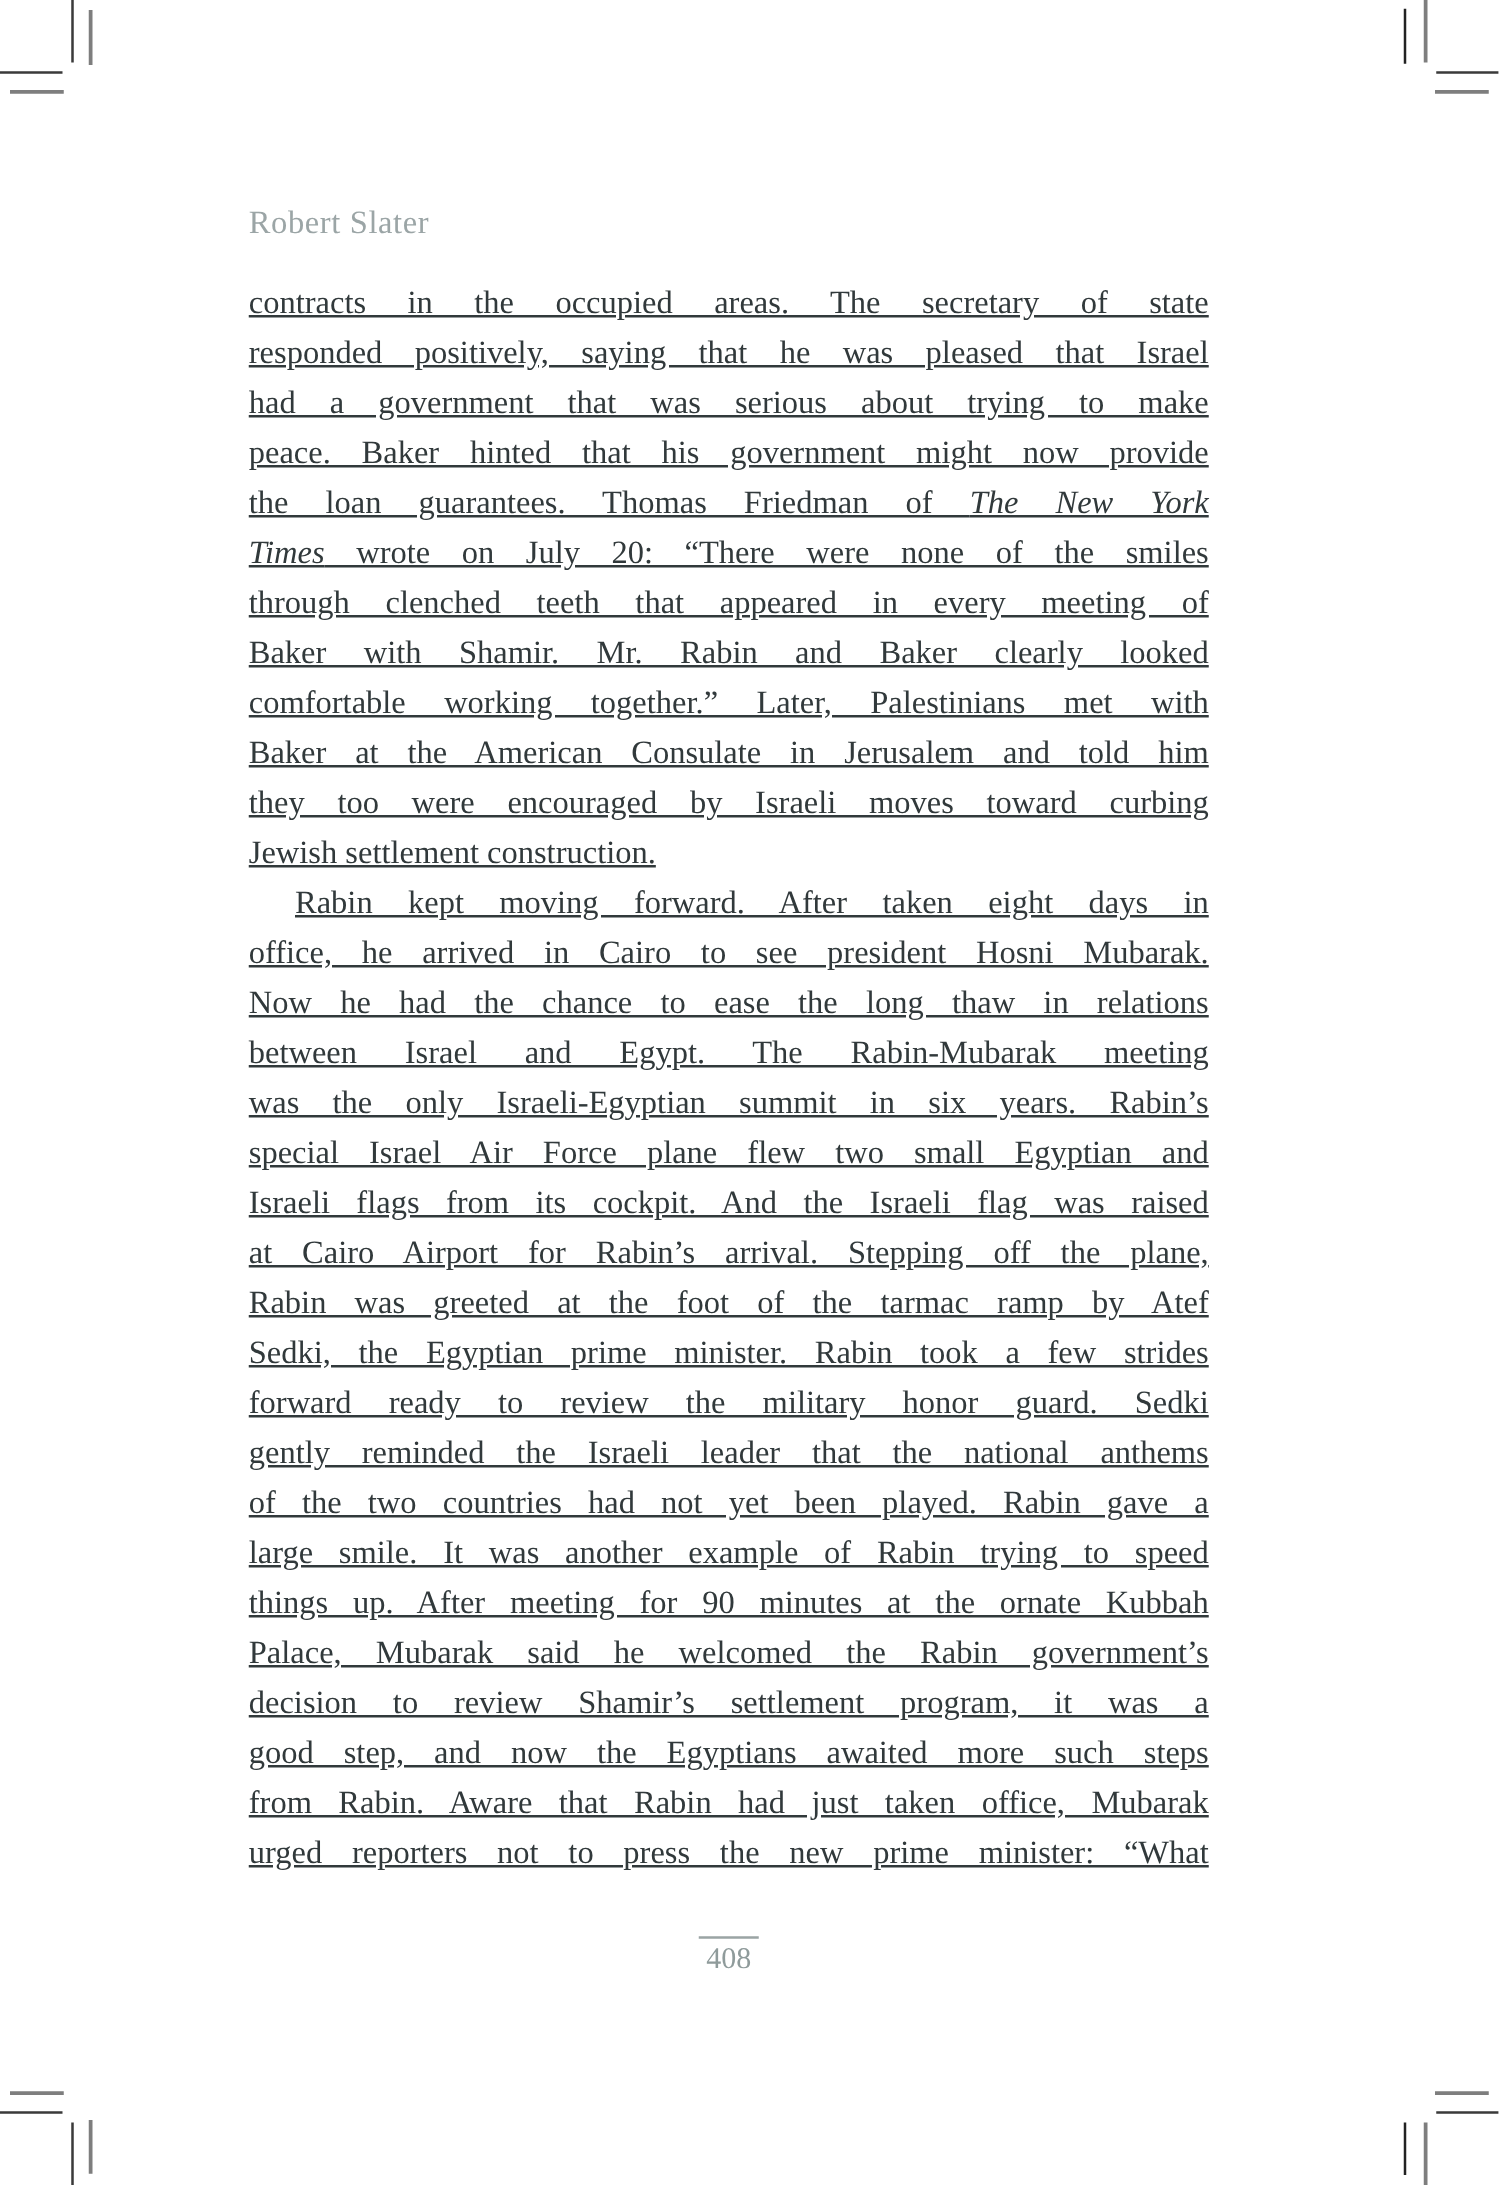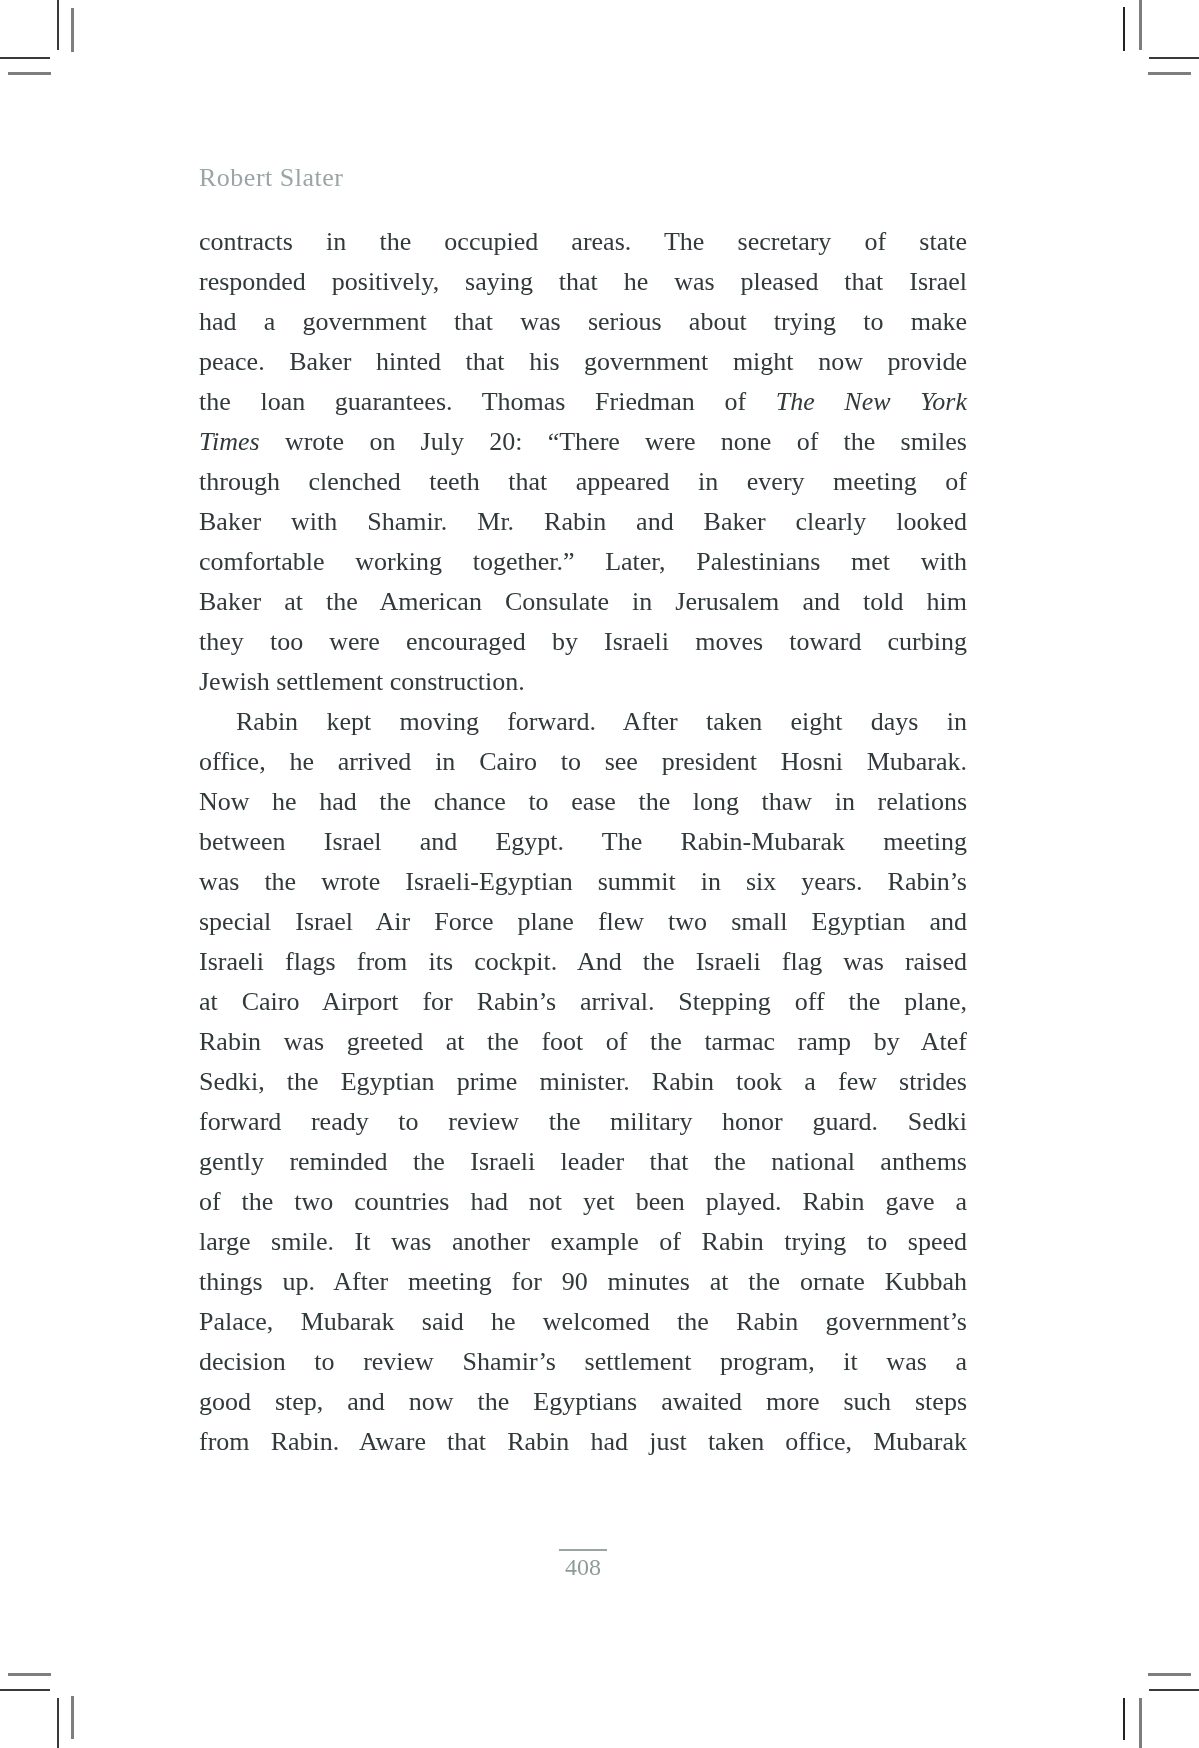--- a/index.html
+++ b/index.html
@@ -41,20 +41,21 @@
     width: 768px;
     font-size: 26px;
     color: #31393b;
   }
   .line {
     height: 40px;
     line-height: 40px;
     text-align: justify;
     text-align-last: justify;
     white-space: normal;
+    text-decoration: underline;
   }
   .line.no-justify {
     text-align-last: left;
   }
   .line.indent {
     text-indent: 37px;
   }
   .it { font-style: italic; }
 
   
@@ -114,33 +115,34 @@
       <div class="line"><span>through clenched teeth that appeared in every meeting of</span></div>
       <div class="line"><span>Baker with Shamir. Mr. Rabin and Baker clearly looked</span></div>
       <div class="line"><span>comfortable working together.” Later, Palestinians met with</span></div>
       <div class="line"><span>Baker at the American Consulate in Jerusalem and told him</span></div>
       <div class="line"><span>they too were encouraged by Israeli moves toward curbing</span></div>
       <div class="line no-justify"><span>Jewish settlement construction.</span></div>
       <div class="line indent"><span>Rabin kept moving forward. After taken eight days in</span></div>
       <div class="line"><span>office, he arrived in Cairo to see president Hosni Mubarak.</span></div>
       <div class="line"><span>Now he had the chance to ease the long thaw in relations</span></div>
       <div class="line"><span>between Israel and Egypt. The Rabin-Mubarak meeting</span></div>
-      <div class="line"><span>was the wrote Israeli-Egyptian summit in six years. Rabin’s</span></div>
+      <div class="line"><span>was the only Israeli-Egyptian summit in six years. Rabin’s</span></div>
       <div class="line"><span>special Israel Air Force plane flew two small Egyptian and</span></div>
       <div class="line"><span>Israeli flags from its cockpit. And the Israeli flag was raised</span></div>
       <div class="line"><span>at Cairo Airport for Rabin’s arrival. Stepping off the plane,</span></div>
       <div class="line"><span>Rabin was greeted at the foot of the tarmac ramp by Atef</span></div>
       <div class="line"><span>Sedki, the Egyptian prime minister. Rabin took a few strides</span></div>
       <div class="line"><span>forward ready to review the military honor guard. Sedki</span></div>
       <div class="line"><span>gently reminded the Israeli leader that the national anthems</span></div>
       <div class="line"><span>of the two countries had not yet been played. Rabin gave a</span></div>
       <div class="line"><span>large smile. It was another example of Rabin trying to speed</span></div>
       <div class="line"><span>things up. After meeting for 90 minutes at the ornate Kubbah</span></div>
       <div class="line"><span>Palace, Mubarak said he welcomed the Rabin government’s</span></div>
       <div class="line"><span>decision to review Shamir’s settlement program, it was a</span></div>
       <div class="line"><span>good step, and now the Egyptians awaited more such steps</span></div>
       <div class="line"><span>from Rabin. Aware that Rabin had just taken office, Mubarak</span></div>
+      <div class="line"><span>urged reporters not to press the new prime minister: “What</span></div>
     </div>
 
   <div class="footer-rule"></div>
   <div class="footer-number">408</div>
 
 </div>
 
 </body></html>

